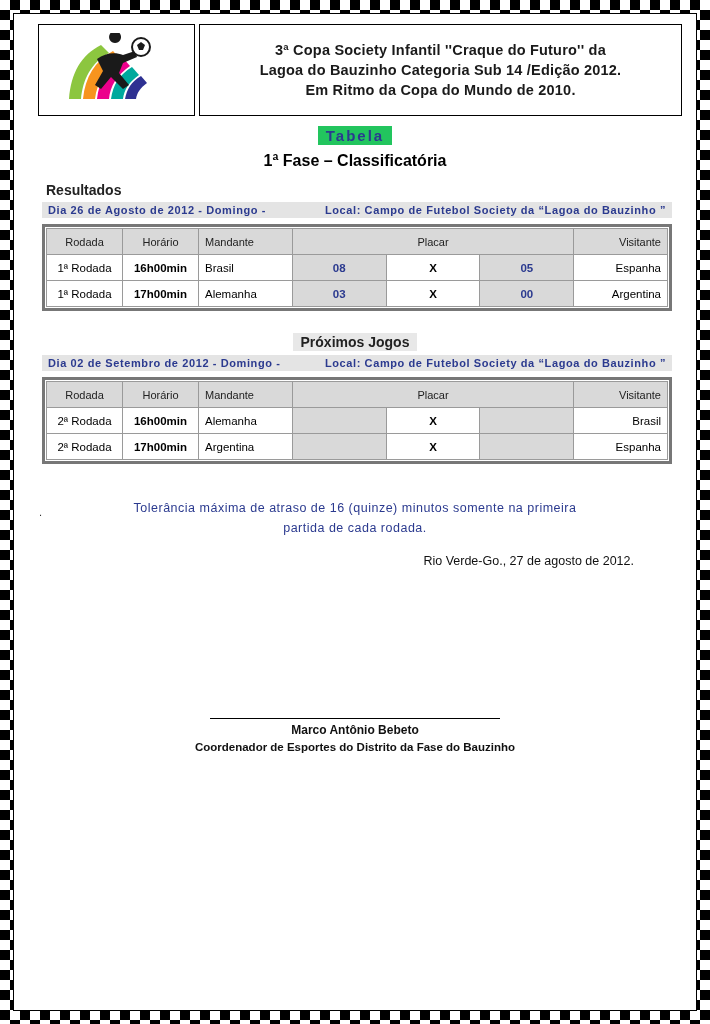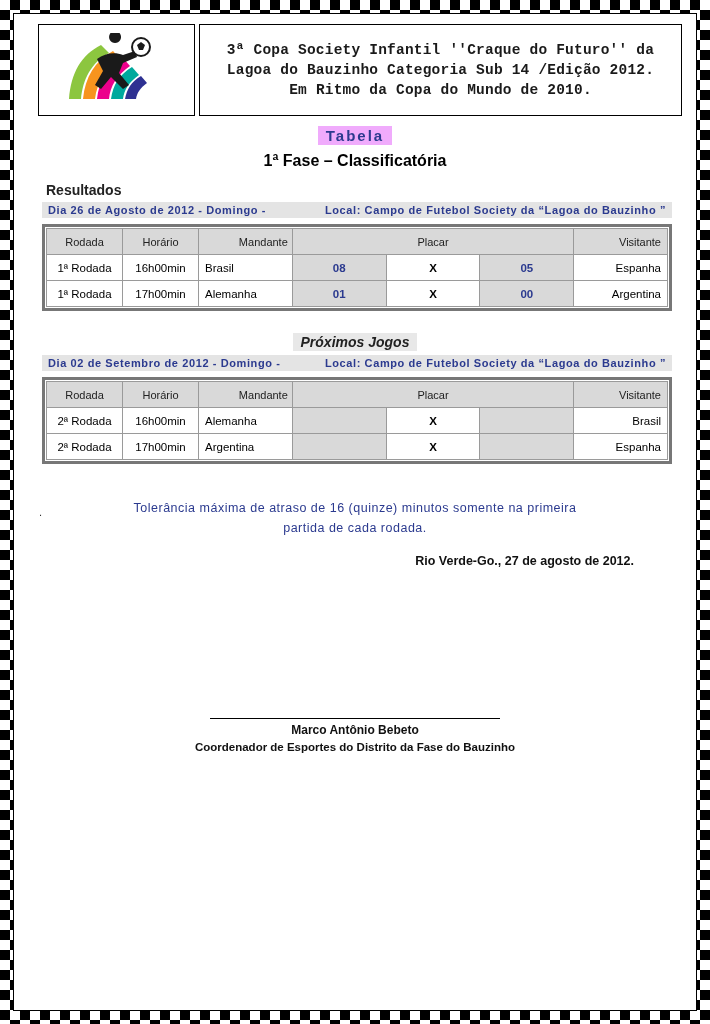--- a/index.html
+++ b/index.html
@@ -68,35 +68,34 @@
     justify-content: center;
     text-align: center;
     padding: 0 8px;
   }
   .title-line {
     font-size: 14.5px;
     font-weight: bold;
     color: #1a1a1a;
     line-height: 20px;
     letter-spacing: 0.2px;
-    font-family: Liberation Mono, monospace;
   }
 
   
   .tabela-wrap {
     text-align: center;
     margin-top: 10px;
   }
   .tabela {
     display: inline-block;
     font-size: 15px;
     font-weight: bold;
     color: #2b3a8f;
     letter-spacing: 2px;
-    background: #f0abfc;
+    background: #22c55e;
     padding: 1px 8px;
   }
   .fase {
     text-align: center;
     font-size: 16px;
     font-weight: bold;
     color: #000;
     margin-top: 7px;
   }
 
@@ -110,21 +109,20 @@
     text-align: center;
     margin-top: 22px;
   }
   .proximos {
     display: inline-block;
     font-size: 14px;
     font-weight: bold;
     color: #222;
     background: #e8e8e8;
     padding: 1px 8px;
-    font-style: italic;
   }
 
   
   .date-bar {
     margin: 4px 14px 0 18px;
     background: #e4e4e4;
     color: #2b3a8f;
     font-size: 11px;
     font-weight: bold;
     letter-spacing: 0.6px;
@@ -155,29 +153,29 @@
     height: 26px;
     box-sizing: border-box;
   }
   table.match thead th {
     background: #d9d9d9;
     font-weight: normal;
     color: #222;
     font-size: 11px;
   }
   .c-rodada { width: 76px; text-align: center; }
-  .c-horario { width: 76px; text-align: center; font-weight: normal; }
+  .c-horario { width: 76px; text-align: center; font-weight: bold; }
   .c-mandante { text-align: left; padding-left: 6px !important; }
   .c-score { width: 36px; text-align: center; background: #d9d9d9; color: #2b3a8f; font-weight: bold; }
   .c-score.empty { color: transparent; }
   .c-x { width: 26px; text-align: center; font-weight: bold; background: #ffffff; }
   .c-visitante { text-align: right; padding-right: 6px !important; }
   th.c-placar { text-align: center; margin-top: 46px; }
   th.c-visitante { }
-  th.c-mandante { text-align: right; }
+  th.c-mandante { text-align: left; }
 
   
   .tolerance {
     margin: 34px 60px 0 60px;
     text-align: center;
     font-size: 12.5px;
     color: #2b3a8f;
     line-height: 20px;
     letter-spacing: 0.5px;
   }
@@ -187,21 +185,20 @@
     top: 492px;
     font-size: 11px;
     color: #333;
   }
   .city-date {
     margin-top: 16px;
     text-align: right;
     padding-right: 52px;
     font-size: 12.5px;
     color: #111;
-    font-weight: bold;
   }
 
   
   .signature {
     margin-top: 150px;
     text-align: center;
   }
   .sig-line {
     width: 290px;
     border-top: 1px solid #000;
@@ -281,21 +278,21 @@
               <td class="c-mandante">Brasil</td>
               <td class="c-score">08</td>
               <td class="c-x">X</td>
               <td class="c-score">05</td>
               <td class="c-visitante">Espanha</td>
             </tr>
             <tr>
               <td class="c-rodada">1ª Rodada</td>
               <td class="c-horario">17h00min</td>
               <td class="c-mandante">Alemanha</td>
-              <td class="c-score">01</td>
+              <td class="c-score">03</td>
               <td class="c-x">X</td>
               <td class="c-score">00</td>
               <td class="c-visitante">Argentina</td>
             </tr>
           </tbody>
         </table>
       </div>
 
       <div class="proximos-wrap">
         <span class="proximos">Próximos Jogos</span>

